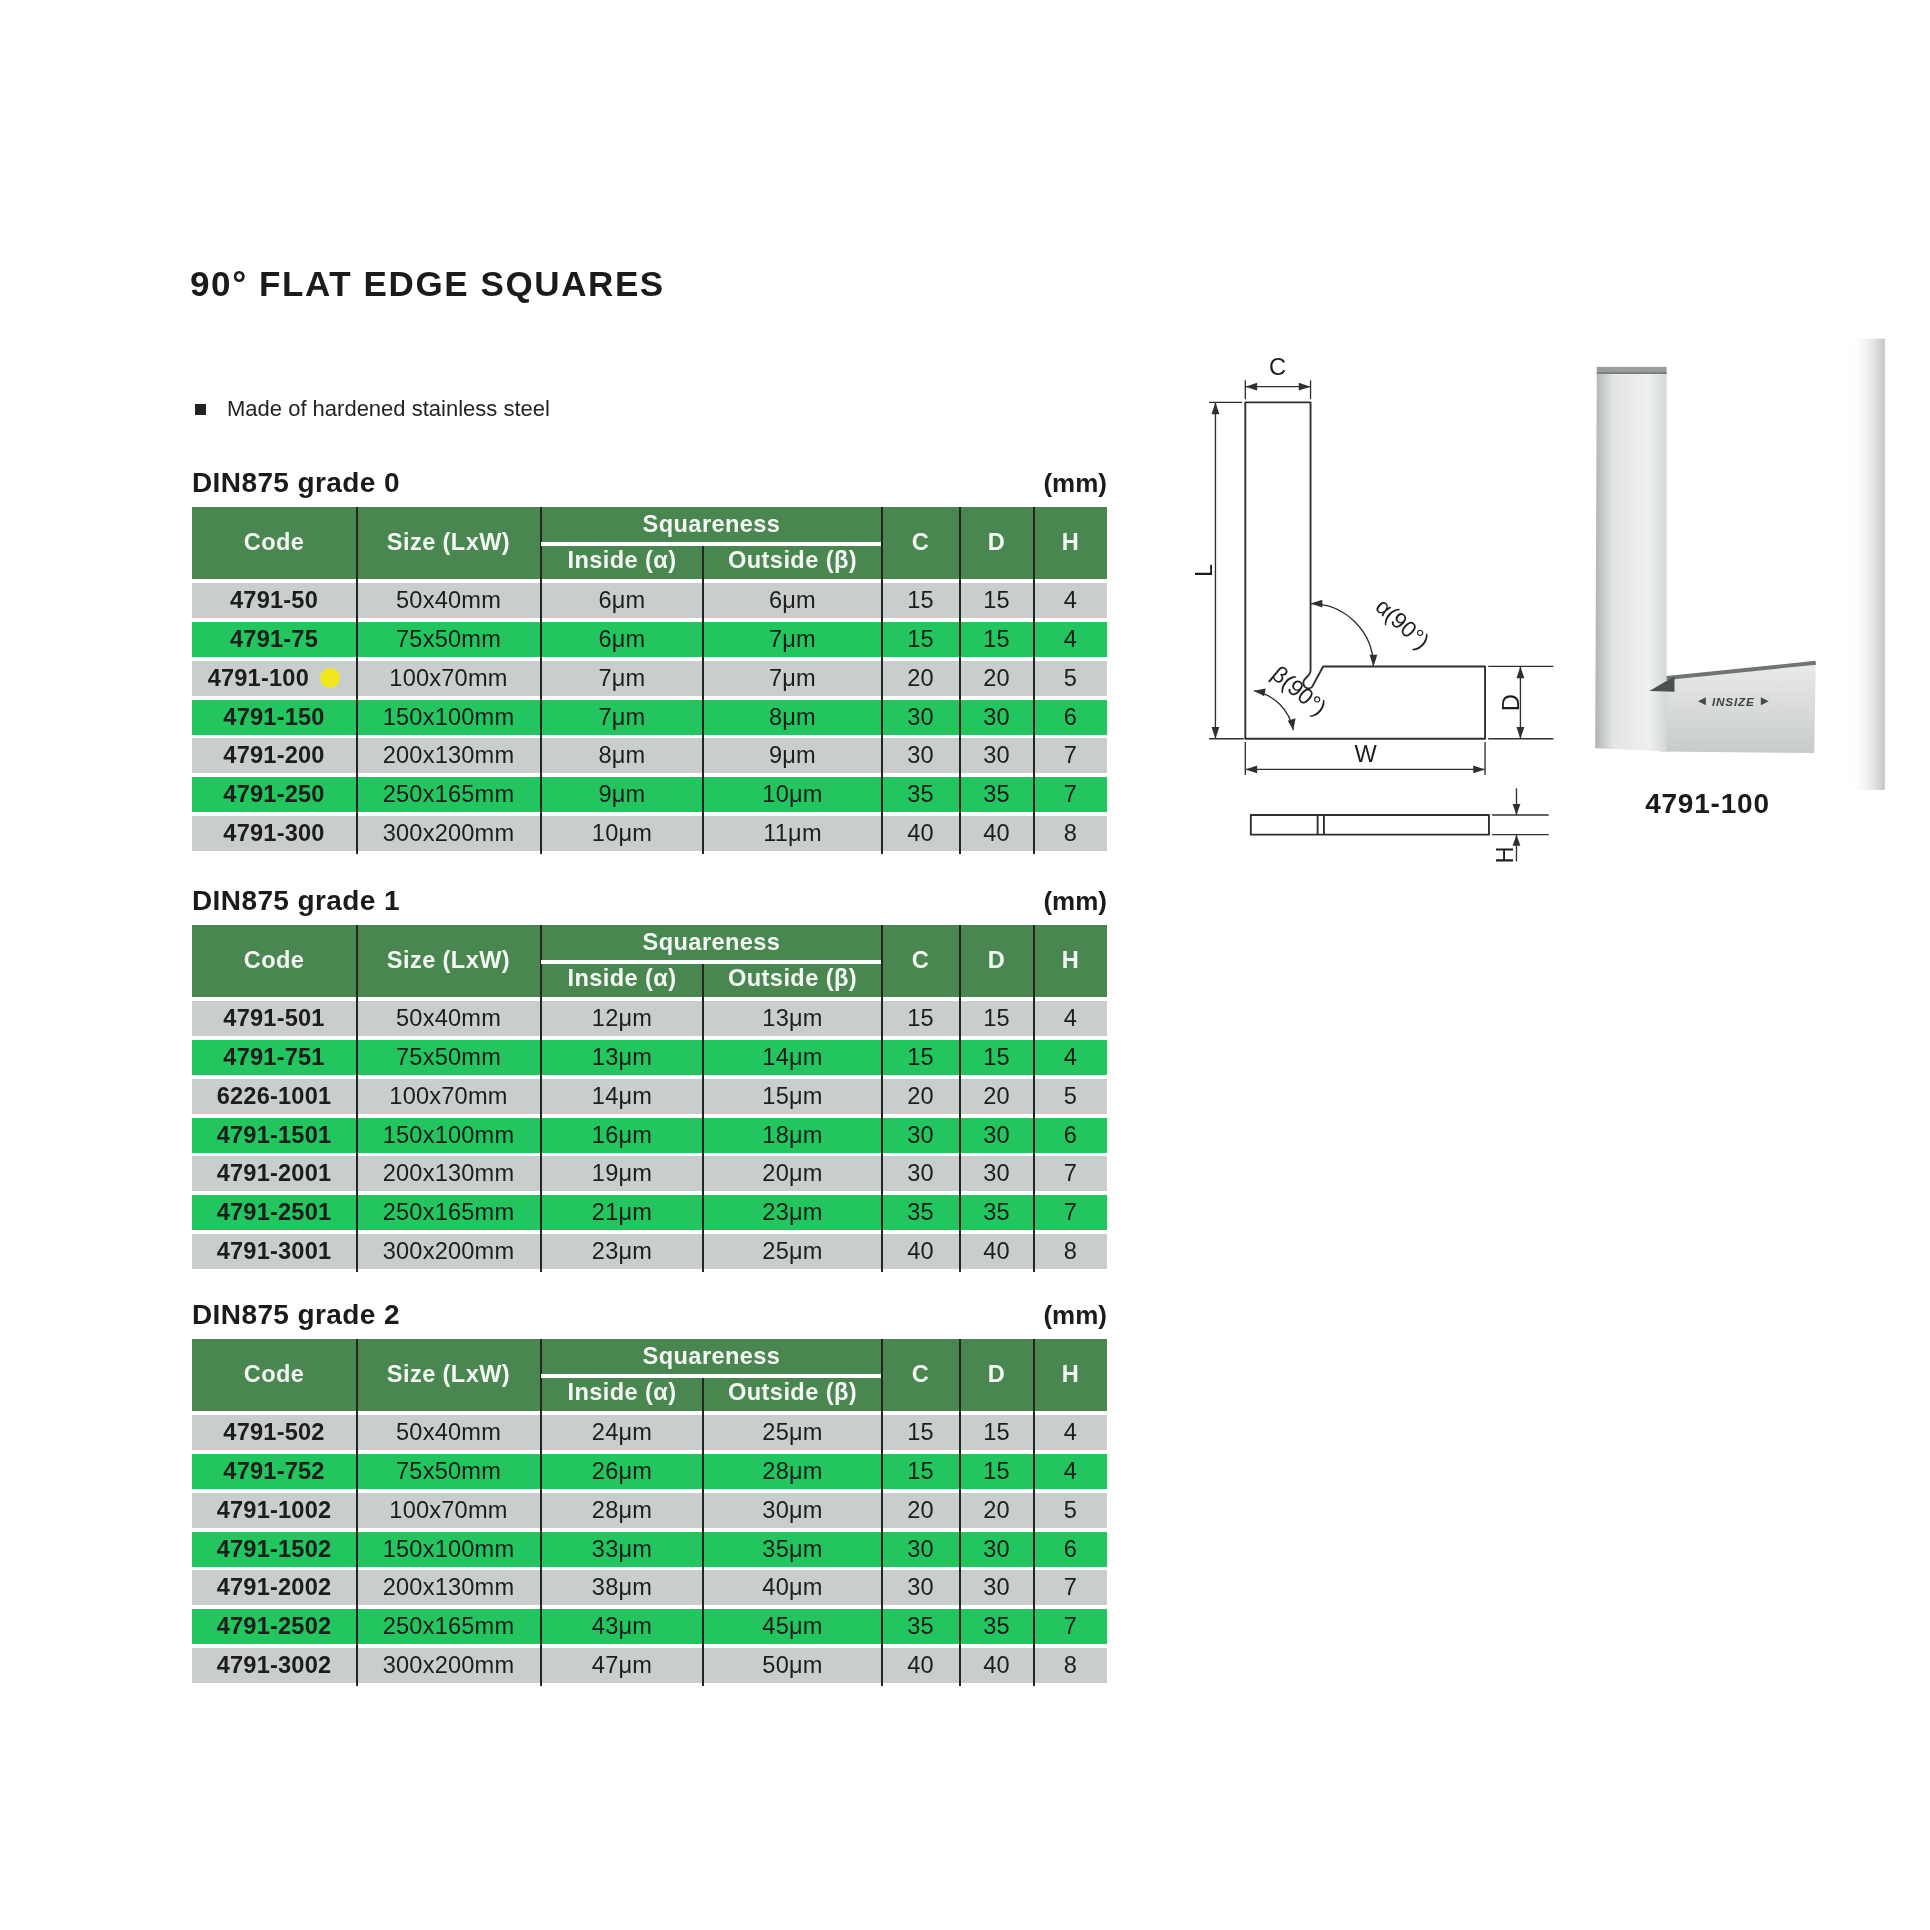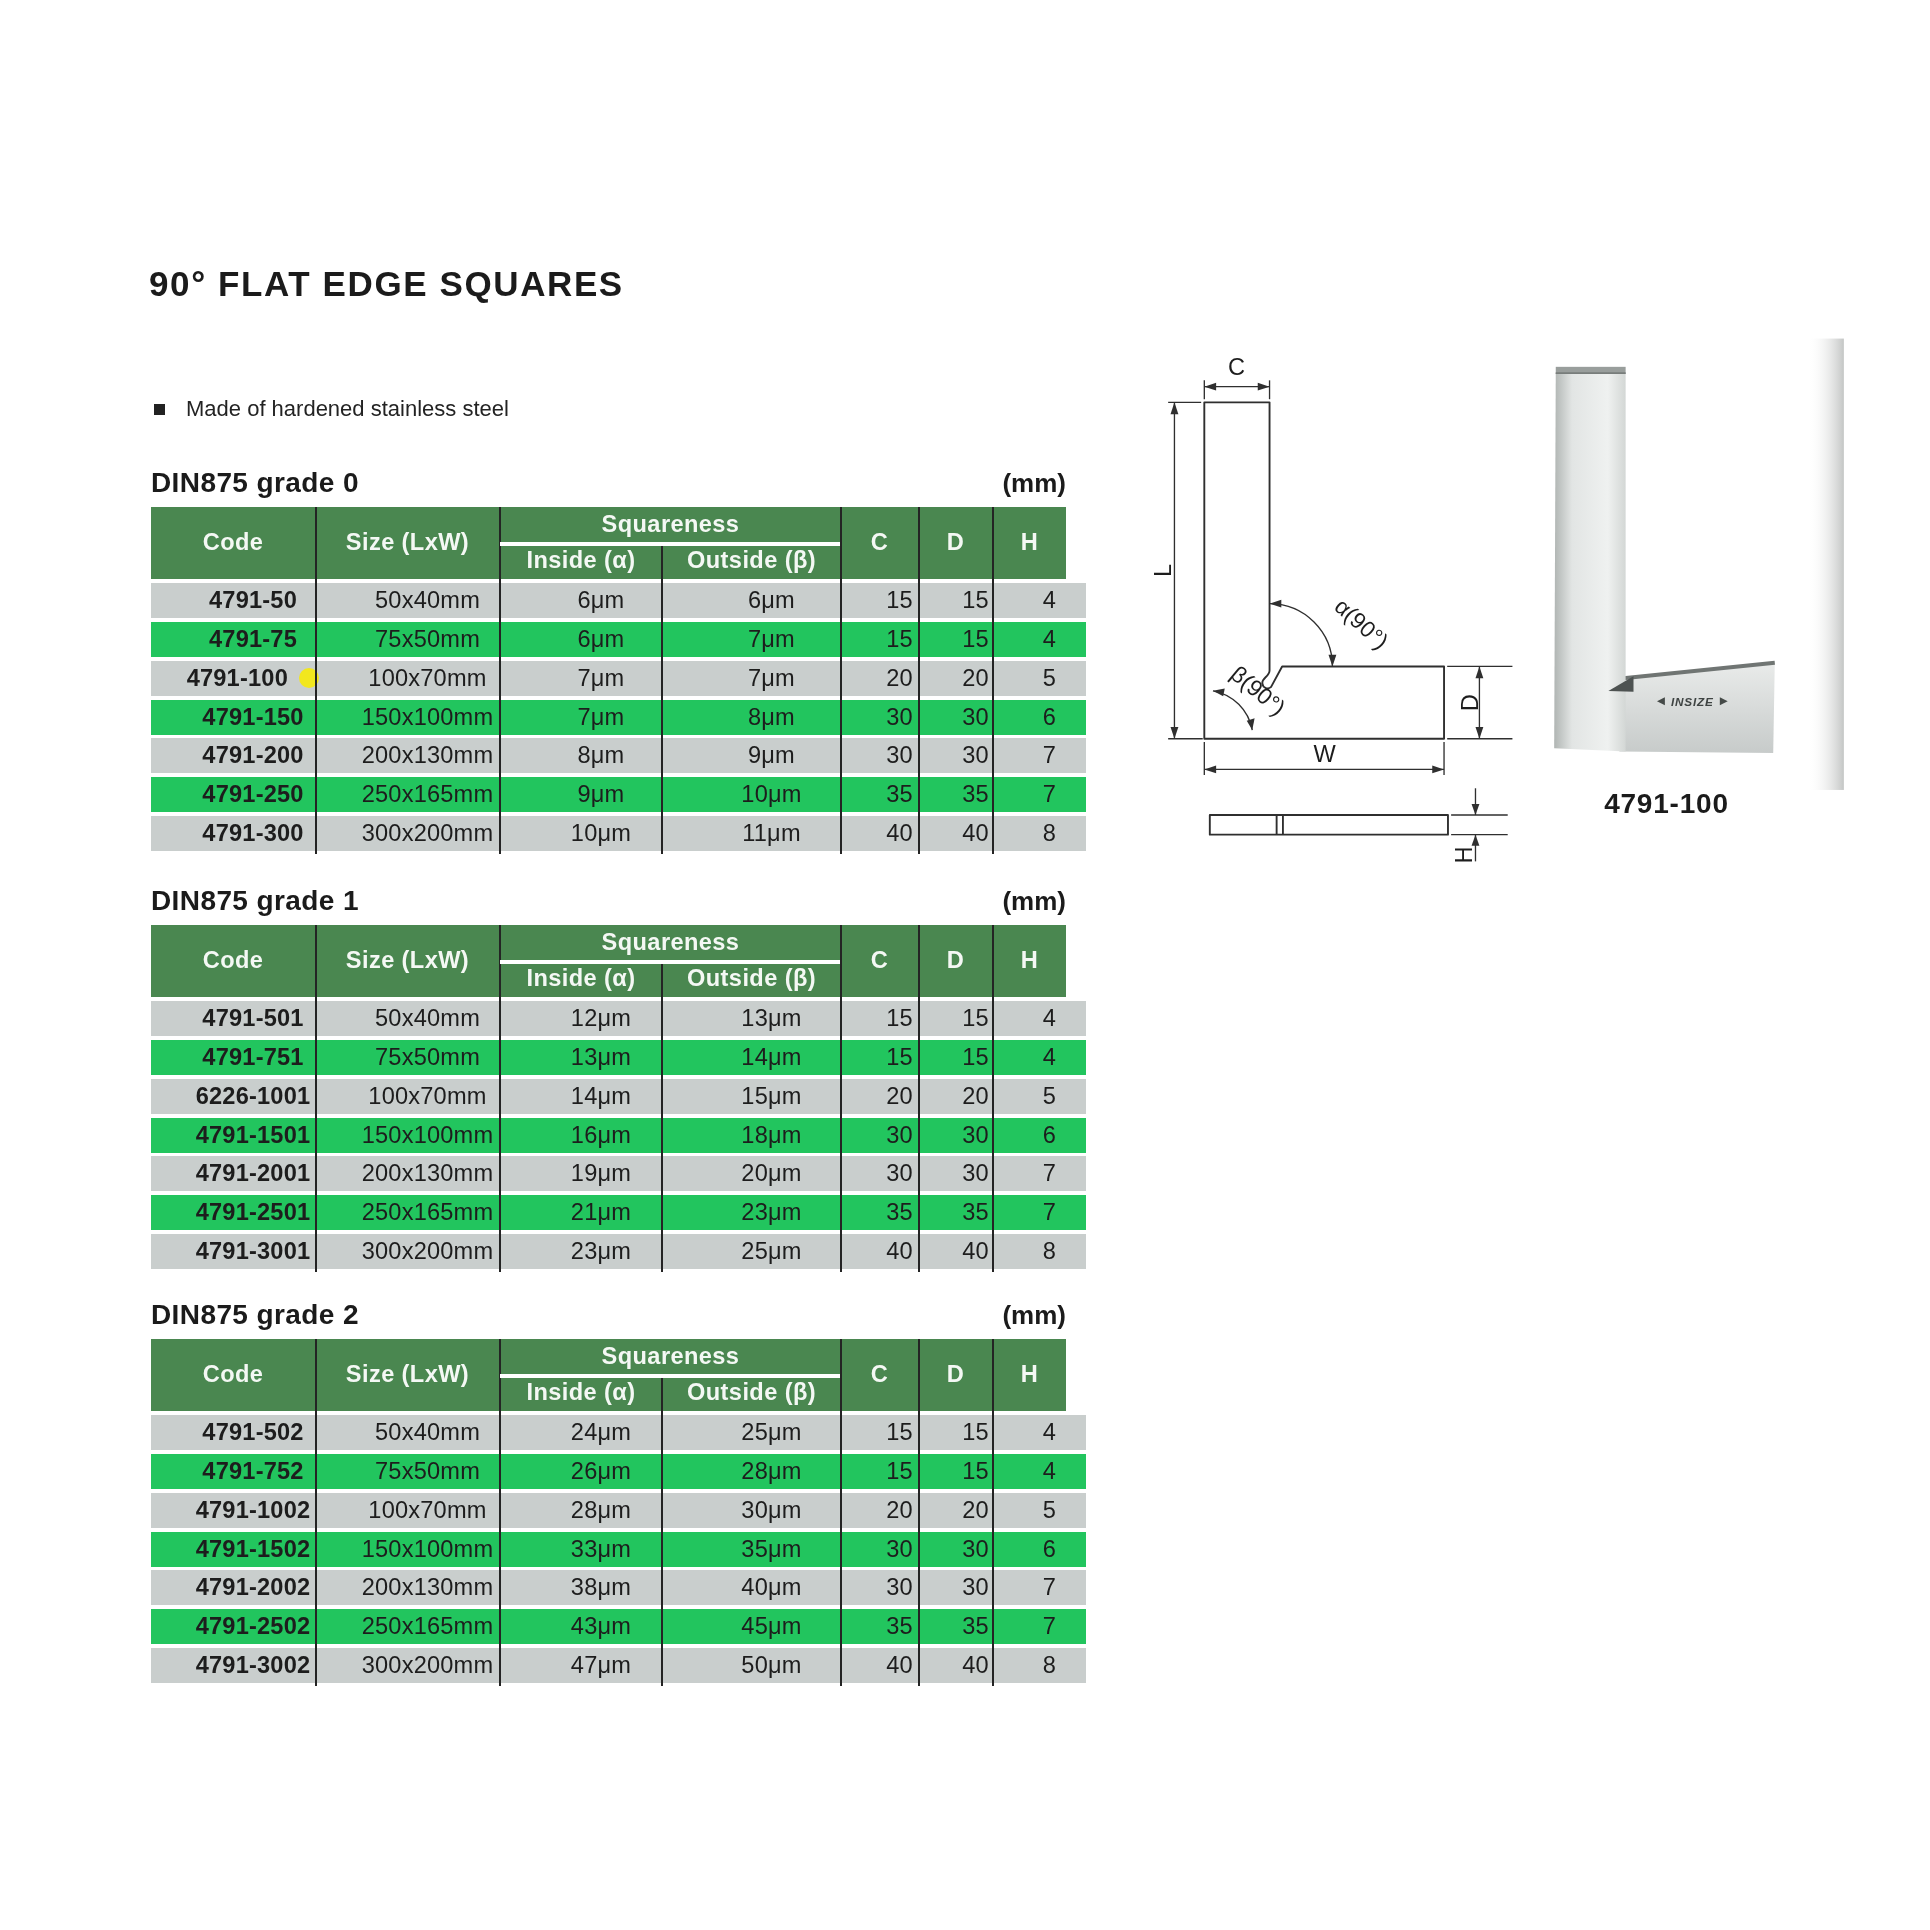--- a/index.html
+++ b/index.html
@@ -1,17 +1,17 @@
 <!DOCTYPE html>
 <html style="font-size:12.6px"><head>
 <meta charset="utf-8">
 <style>
   html,body{margin:0;padding:0;background:#ffffff;}
   .page{position:relative;width:1852px;height:1930px;background:#ffffff;overflow:hidden;
-        font-family:"Liberation Sans","DejaVu Sans",sans-serif;color:#1d1d1d;}
+        font-family:"Liberation Sans","DejaVu Sans",sans-serif;color:#1d1d1d;margin-left:41px;}
   .abs{position:absolute;}
 
   .title{left:149px;top:264px;font-size:35px;font-weight:bold;letter-spacing:1.6px;color:#1b1b1b;white-space:nowrap;}
 
   .bullet-row{left:154px;top:396px;display:flex;align-items:center;}
   .bullet-sq{width:11px;height:11px;background:#222;margin-right:21px;flex:0 0 auto;}
   .bullet-txt{font-size:22px;color:#232323;white-space:nowrap;}
 
   .sec-head{left:151px;width:915px;display:flex;justify-content:space-between;align-items:baseline;}
   .sec-label{font-size:28px;font-weight:bold;letter-spacing:0.4px;color:#1b1b1b;}
@@ -33,21 +33,21 @@
   .hc.outside{grid-column:4;grid-row:2;}
   .hc.cc{grid-column:5;grid-row:1/3;}
   .hc.dd{grid-column:6;grid-row:1/3;}
   .hc.hh{grid-column:7;grid-row:1/3;}
 
   .sqline{position:absolute;left:349px;top:35px;width:340px;height:3.9px;background:#ffffff;z-index:3;}
   .vl{position:absolute;width:2.4px;top:0;bottom:0;background:#242424;z-index:2;}
   .vl1{left:164px;} .vl2{left:348px;} .vl3{left:510px;top:39px;} .vl4{left:689px;} .vl5{left:767px;} .vl6{left:841px;}
 
   .trow{display:grid;width:915px;height:35px;margin-top:3.9px;
-        grid-template-columns:164px 185px 162px 179px 77px 75px 73px;padding-left:20px;}
+        grid-template-columns:164px 185px 162px 179px 77px 75px 73px;}
   .trow.a{background:#c9cecd;}
   .trow.b{background:#22c55e;}
   .td{display:flex;align-items:center;justify-content:center;font-size:23.6px;letter-spacing:0.2px;
       color:#1d1d1d;white-space:nowrap;}
   .td.code{font-weight:bold;}
   .dot{width:20.4px;height:20.4px;border-radius:50%;background:#f2e71e;margin-left:11px;flex:0 0 auto;}
 
   .diagram{left:1132px;top:330px;width:393px;height:566px;}
   .photo{left:1533px;top:338px;width:314px;height:480px;}
   .caption{left:1533px;top:788px;width:267px;text-align:center;font-size:28px;font-weight:bold;

